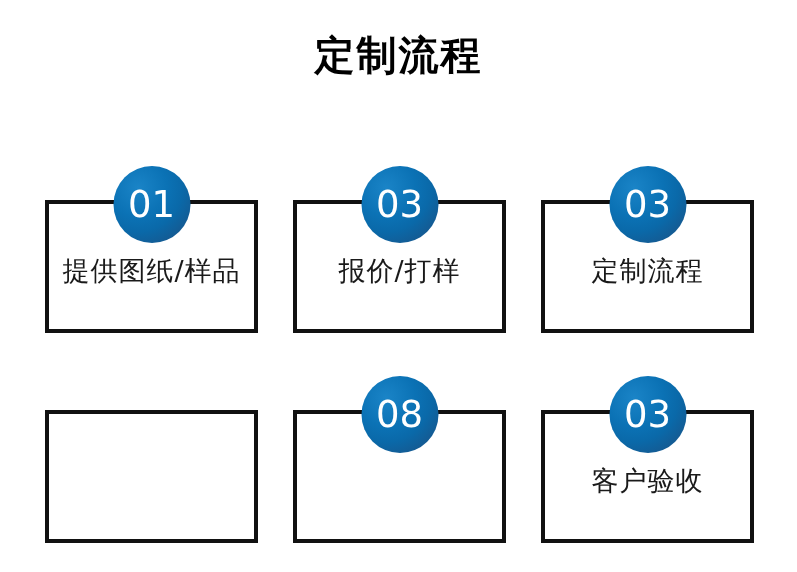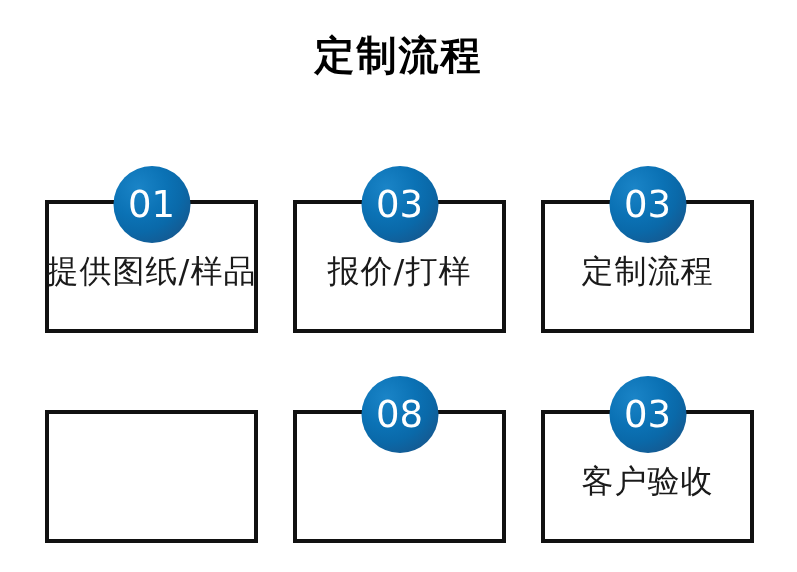--- a/index.html
+++ b/index.html
@@ -55,21 +55,21 @@
     height: 133px;
     box-sizing: border-box;
     border: 4px solid #111111;
     background: #ffffff;
     display: flex;
     align-items: center;
     justify-content: center;
   }
 
   .step-label {
-    font-size: 32px;
+    font-size: 27px;
     line-height: 34px;
     color: #1a1a1a;
     letter-spacing: 1px;
     padding: 0 6px;
     margin-top: 9px;
     white-space: nowrap;
     font-family: "DejaVu Sans", "Liberation Sans", sans-serif;
   }
 
   .step-badge {

